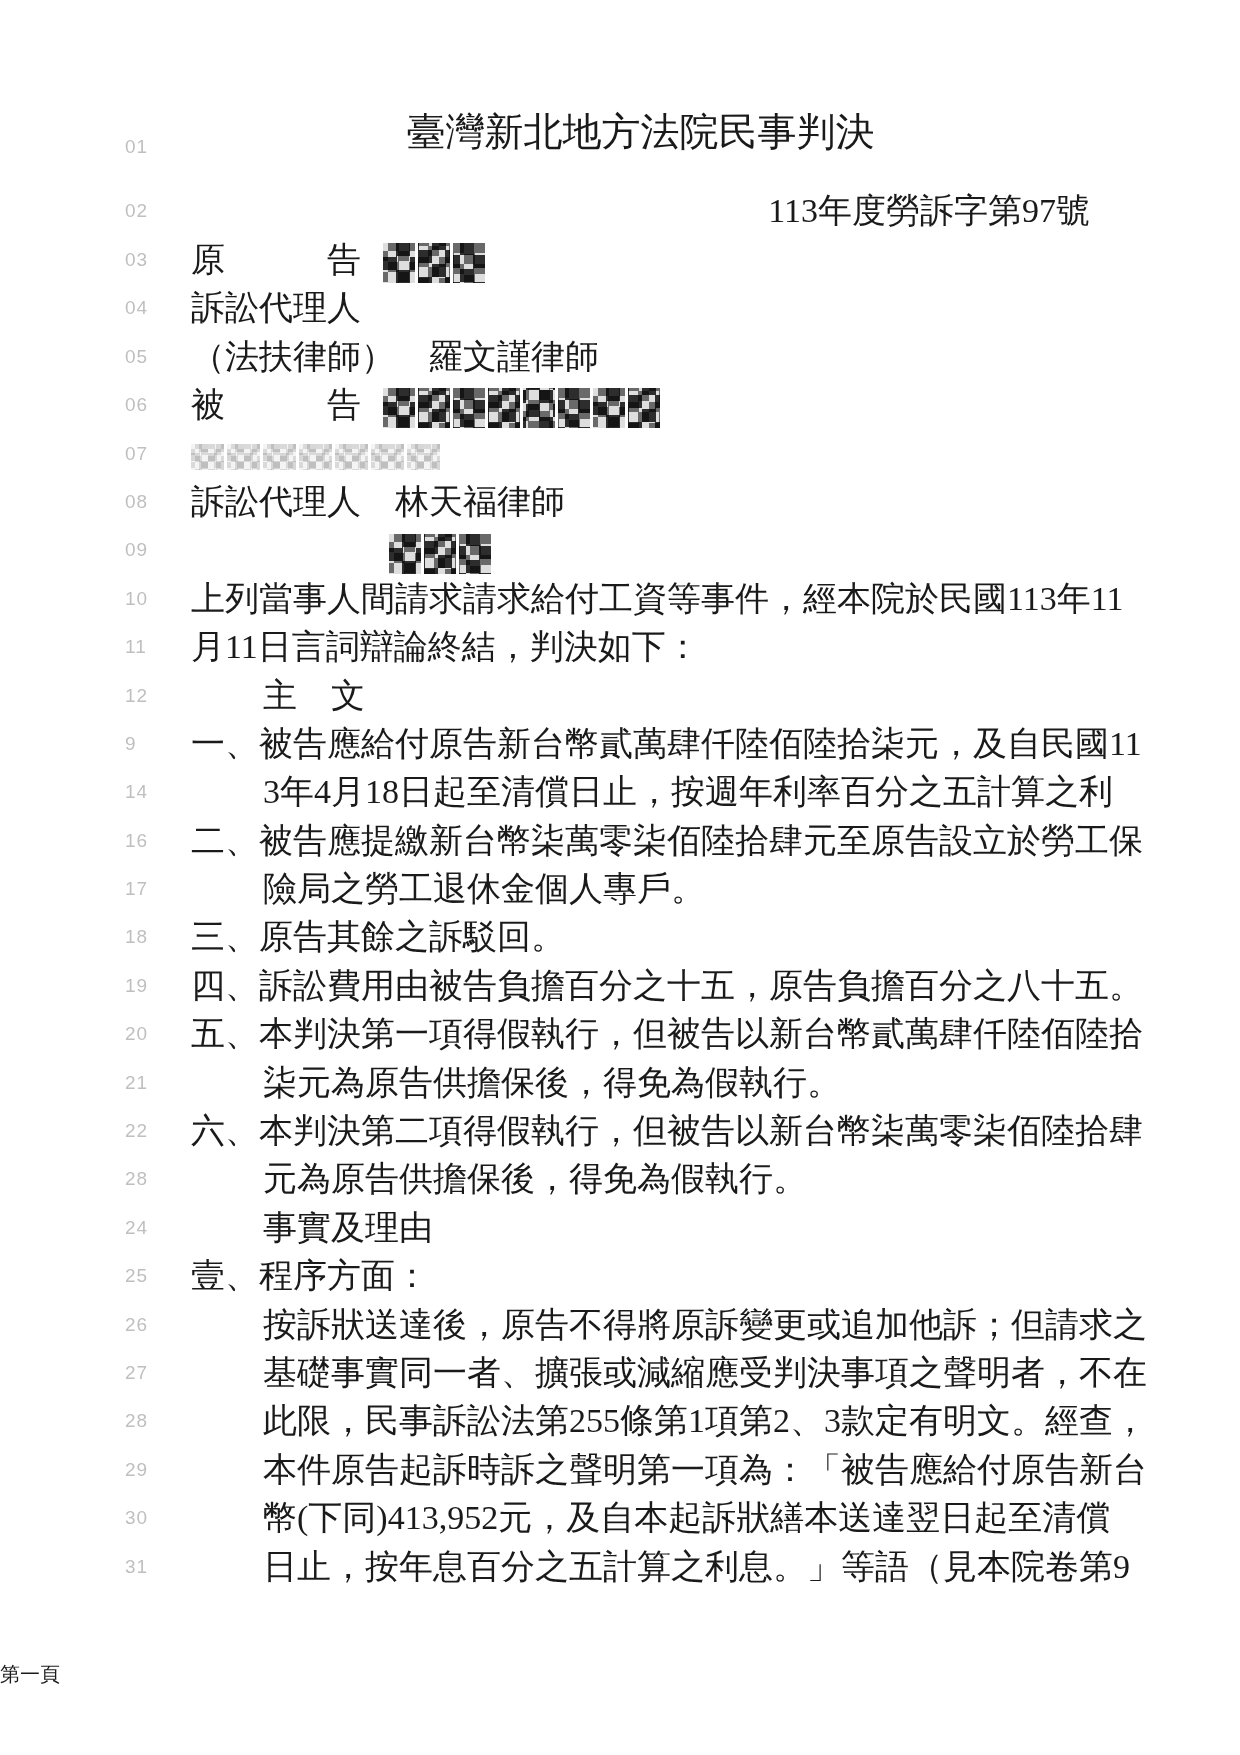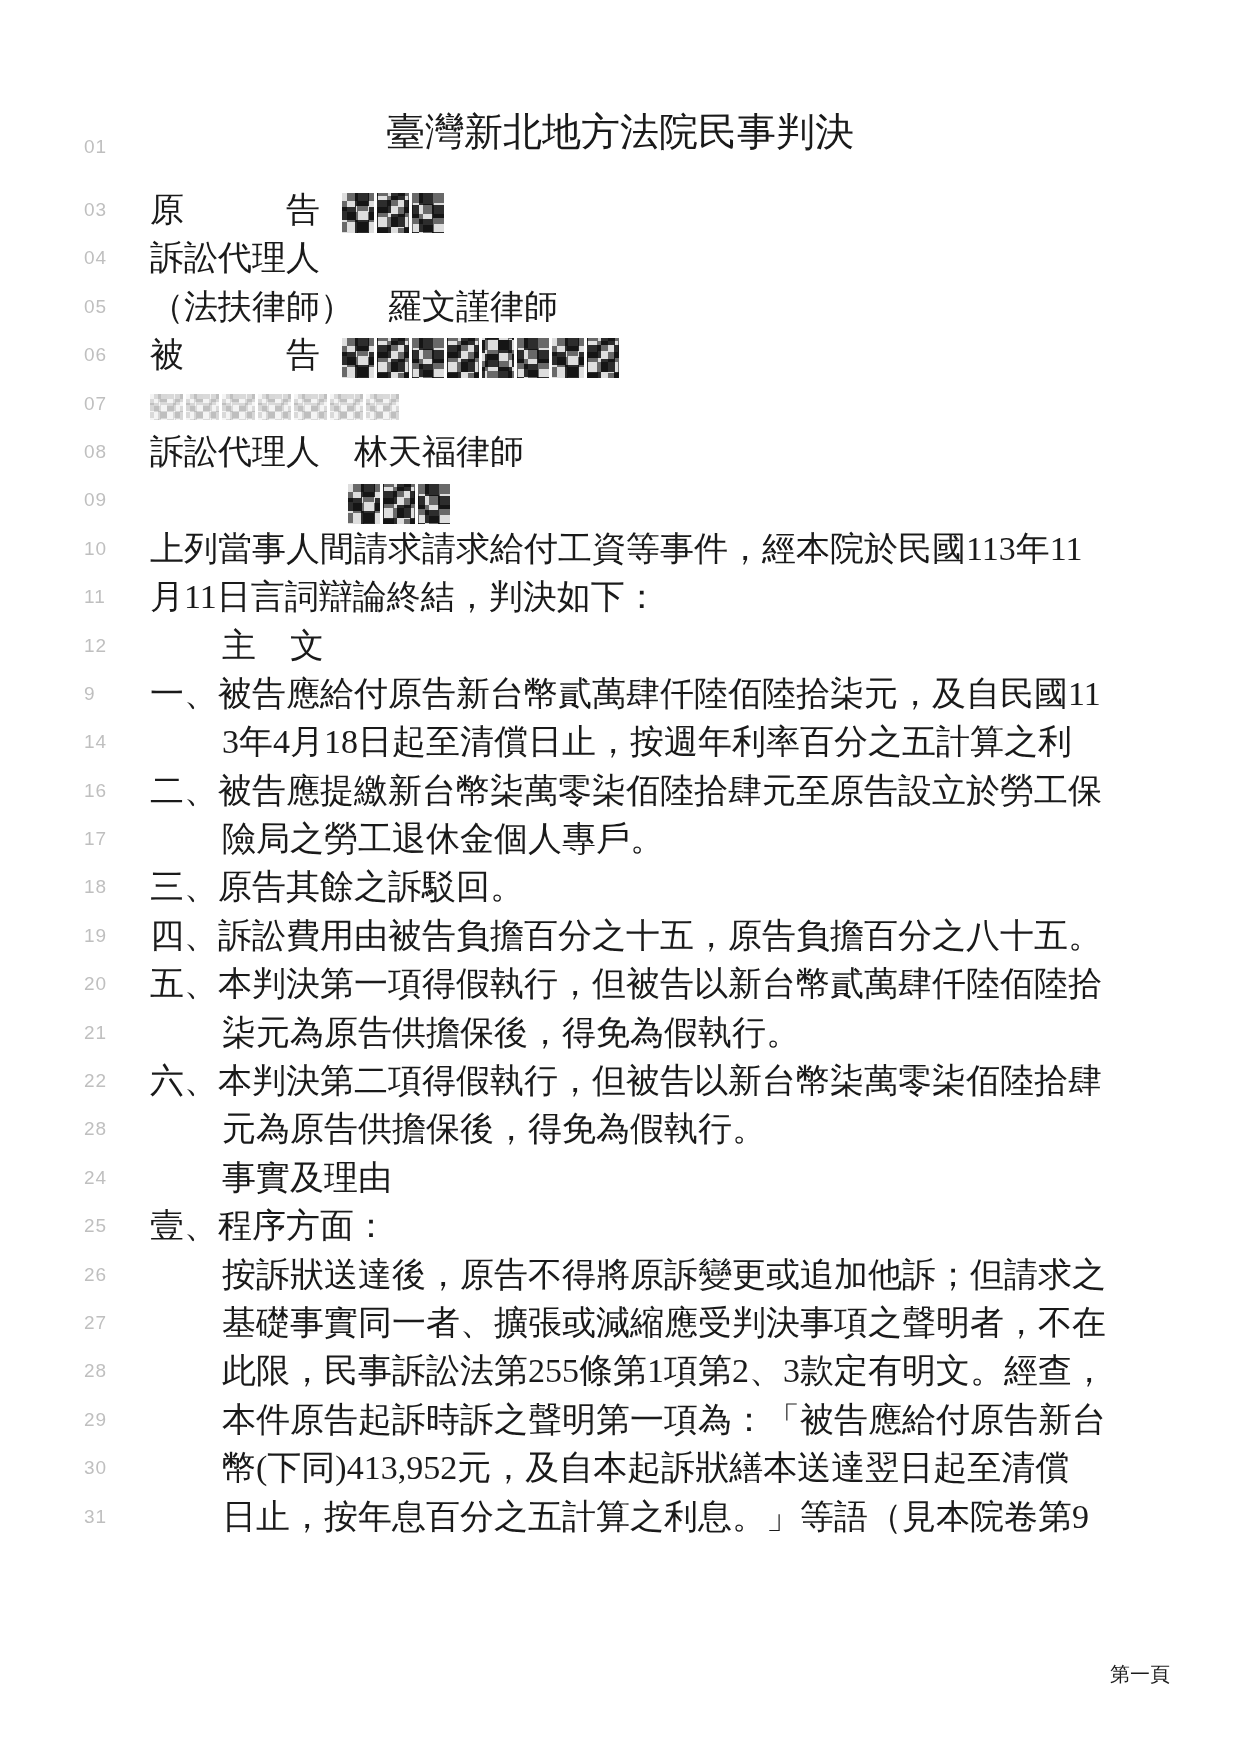--- a/index.html
+++ b/index.html
@@ -14,20 +14,21 @@
   }
   .doc{
     position:absolute;
     top:108px;left:0;right:150px;
   }
   .line{
     display:flex;
     height:48.4px;
     line-height:48.4px;
     white-space:nowrap;
+    padding-left:41px;
   }
   .num{
     flex:0 0 150px;
     box-sizing:border-box;
     padding-left:84px;
     font-family:"Liberation Sans","DejaVu Sans",sans-serif;
     font-size:19px;
     color:#bfbfbf;
     letter-spacing:1px;
   }
@@ -59,35 +60,39 @@
     background:
       repeating-conic-gradient(#d7d7d7 0% 25%, #f4f4f4 25% 50%) 0 0/17px 17px,
       repeating-conic-gradient(#e3e3e3 0% 25%, #ffffff 25% 50%) 4px 5px/13px 13px;
     background-blend-mode:multiply;
   }
   .line.flush .mz{margin-left:0;}
   .line.addr .mz{margin-left:198px;}
   .footer{
     position:absolute;
     top:1660px;left:0;right:70px;
-    text-align:right;
+    text-align:left;
     font-size:20px;
     line-height:28px;
     color:#1a1a1a;
   }
 </style>
 </head>
 <body>
 
 <div class="page">
   <div class="doc">
       <div class="line title">
         <span class="num">01</span>
         <div class="content"><span>臺灣新北地方法院民事判決</span></div>
       </div>
+      <div class="line caseno">
+        <span class="num">02</span>
+        <div class="content"><span>113年度勞訴字第97號</span></div>
+      </div>
       <div class="line">
         <span class="num">03</span>
         <div class="content"><span>原　　　告</span><span class="mz">
             <i></i>
             <i></i>
             <i></i>
           </span></div>
       </div>
       <div class="line">
         <span class="num">04</span>

